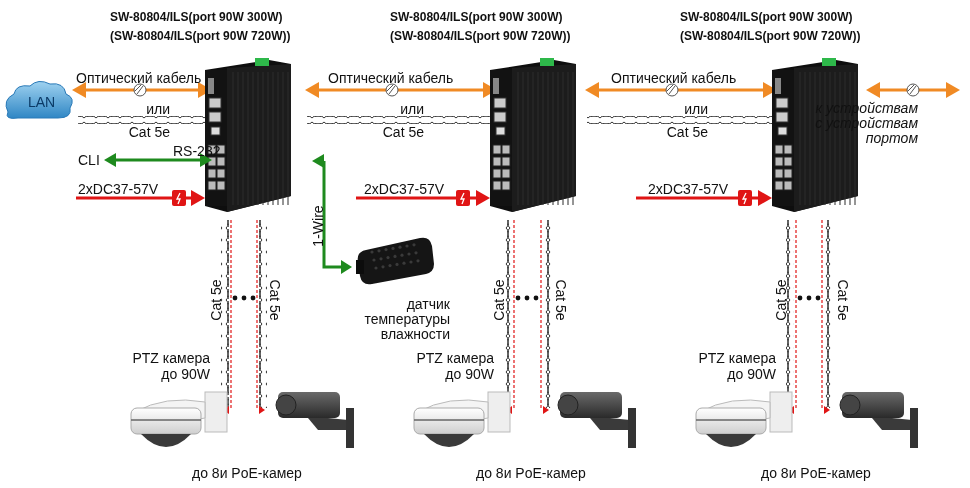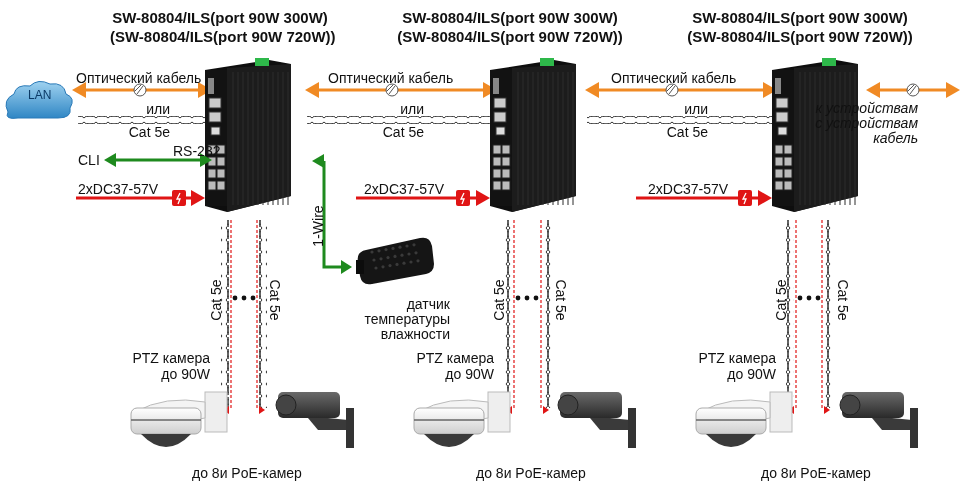--- a/index.html
+++ b/index.html
@@ -1,18 +1,18 @@
 <!DOCTYPE html>
 <html><head>
 <meta charset="utf-8">
 <style>
   html, body { margin:0; padding:0; background:#ffffff; }
   body { width:970px; height:488px; position:relative; overflow:hidden; font-family:"Liberation Sans", sans-serif; color:#111; }
   .abs { position:absolute; }
-  .title { font-weight:bold; font-size:15px; line-height:19px; text-align:center; white-space:nowrap; }
+  .title { font-weight:bold; font-size:12px; line-height:19px; white-space:nowrap; }
   .lbl { font-size:14px; line-height:16px; white-space:nowrap; }
   .center { text-align:right; }
   .vert-up { transform:rotate(-90deg); transform-origin:center; }
   .vert-down { transform:rotate(90deg); transform-origin:center; }
   svg { position:absolute; left:0; top:0; }
 </style>
 </head>
 <body>
 
 <svg width="970" height="488" viewBox="0 0 970 488">
@@ -319,38 +319,38 @@
 </div>
 <div class="abs title" style="left:390px; top:8px; width:240px;">
   <div>SW-80804/ILS(port 90W 300W)</div>
   <div>(SW-80804/ILS(port 90W 720W))</div>
 </div>
 <div class="abs title" style="left:680px; top:8px; width:240px;">
   <div>SW-80804/ILS(port 90W 300W)</div>
   <div>(SW-80804/ILS(port 90W 720W))</div>
 </div>
 
-<div class="abs" style="left:28px; top:88px; font-size:12px; color:#0b3a66;">LAN</div>
+<div class="abs" style="left:28px; top:94px; font-size:14px; color:#0b3a66;">LAN</div>
 
 <div class="abs lbl" style="left:76px; top:70px;">Оптический кабель</div>
 <div class="abs lbl center" style="left:110px; top:101px; width:60px;">или</div>
 <div class="abs lbl center" style="left:110px; top:124px; width:60px;">Cat 5e</div>
 
 <div class="abs lbl" style="left:328px; top:70px;">Оптический кабель</div>
 <div class="abs lbl center" style="left:364px; top:101px; width:60px;">или</div>
 <div class="abs lbl center" style="left:364px; top:124px; width:60px;">Cat 5e</div>
 
 <div class="abs lbl" style="left:611px; top:70px;">Оптический кабель</div>
 <div class="abs lbl center" style="left:648px; top:101px; width:60px;">или</div>
 <div class="abs lbl center" style="left:648px; top:124px; width:60px;">Cat 5e</div>
 
 <div class="abs lbl center" style="left:808px; top:101px; width:110px; line-height:15px;font-style:italic;">
   <div>к устройствам</div>
   <div>с устройствам</div>
-  <div>кабель</div>
+  <div>портом</div>
 </div>
 
 <div class="abs lbl" style="left:78px; top:152px;text-align:center;">CLI</div>
 <div class="abs lbl" style="left:134px; top:143px;margin-left:39px;">RS-232</div>
 
 <div class="abs lbl" style="left:78px; top:181px;">2xDC37-57V</div>
 <div class="abs lbl" style="left:364px; top:181px;">2xDC37-57V</div>
 <div class="abs lbl" style="left:648px; top:181px;">2xDC37-57V</div>
 
 <div class="abs lbl vert-up" style="left:288px; top:218px; width:60px; text-align:center;">1-Wire</div>

